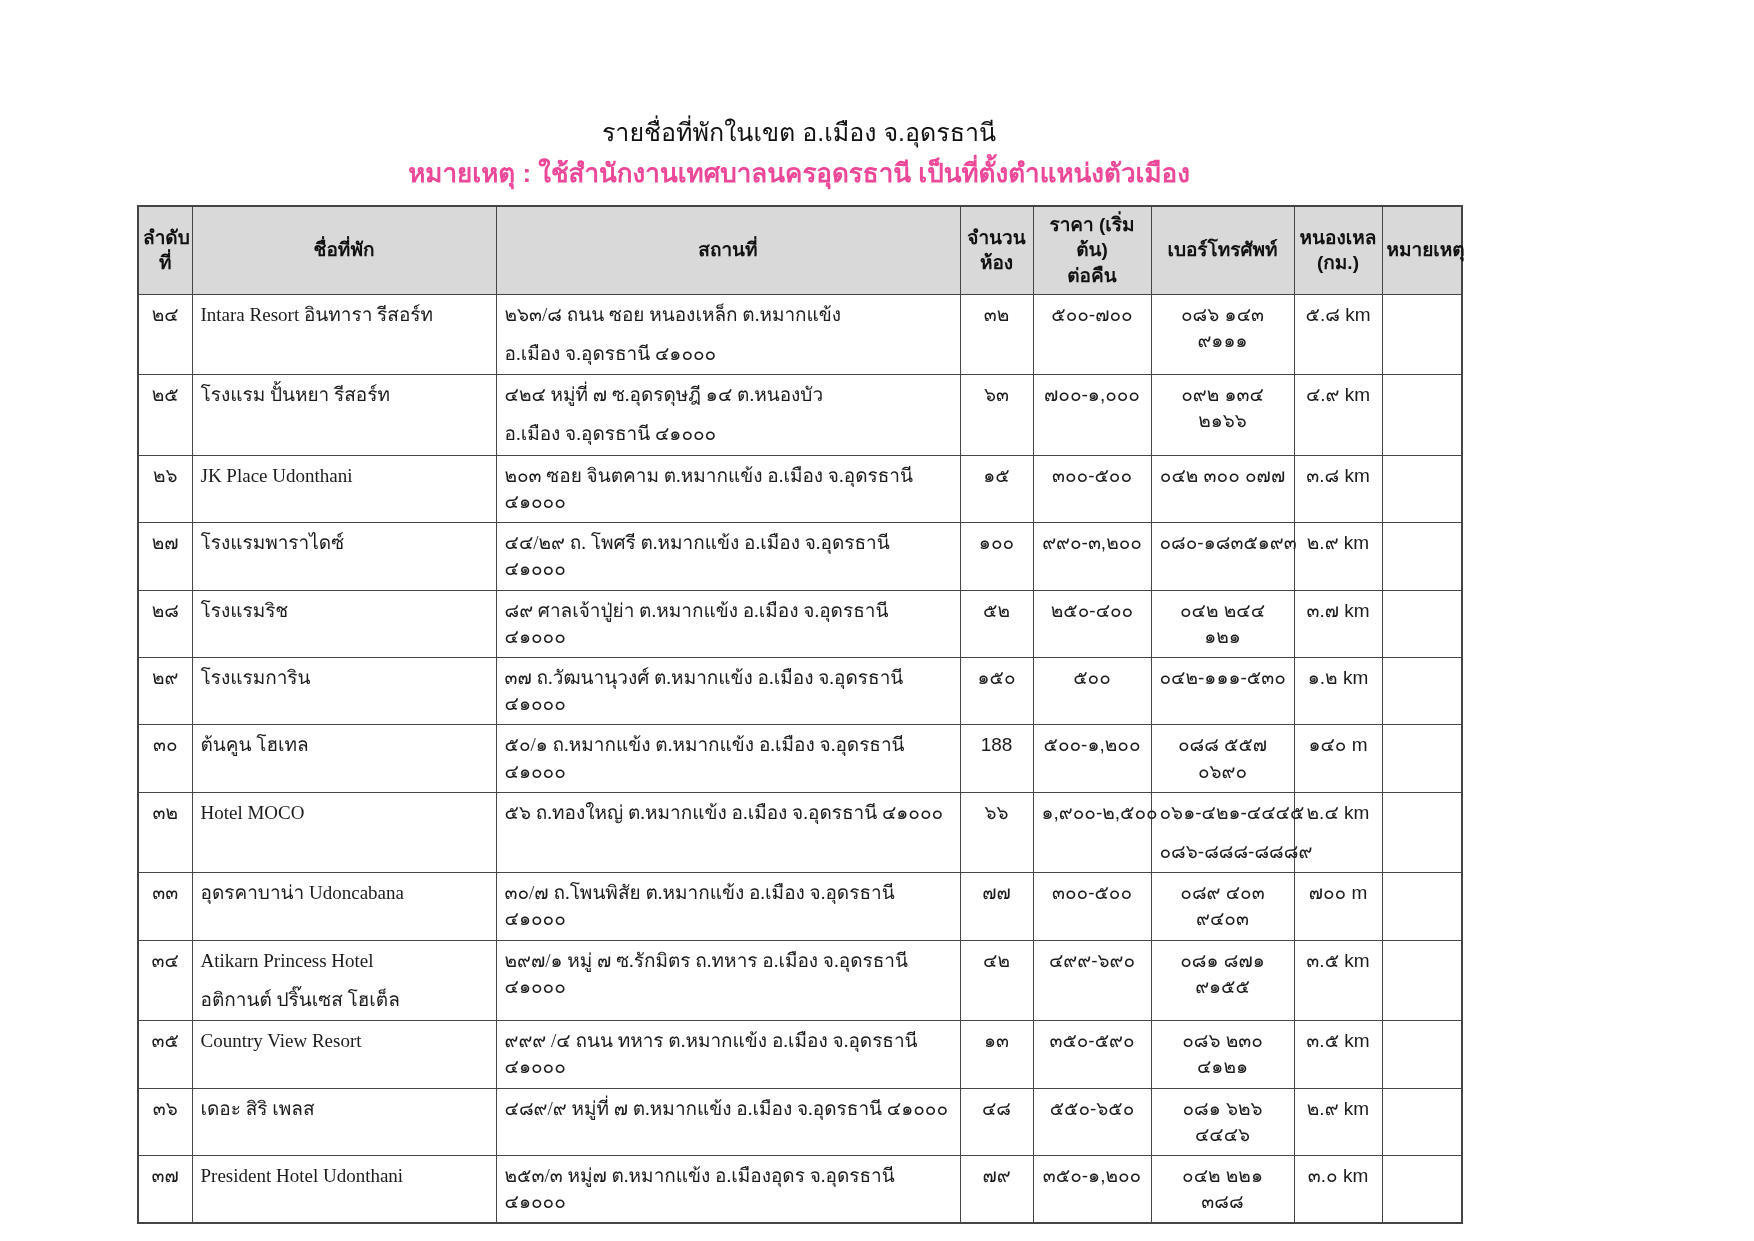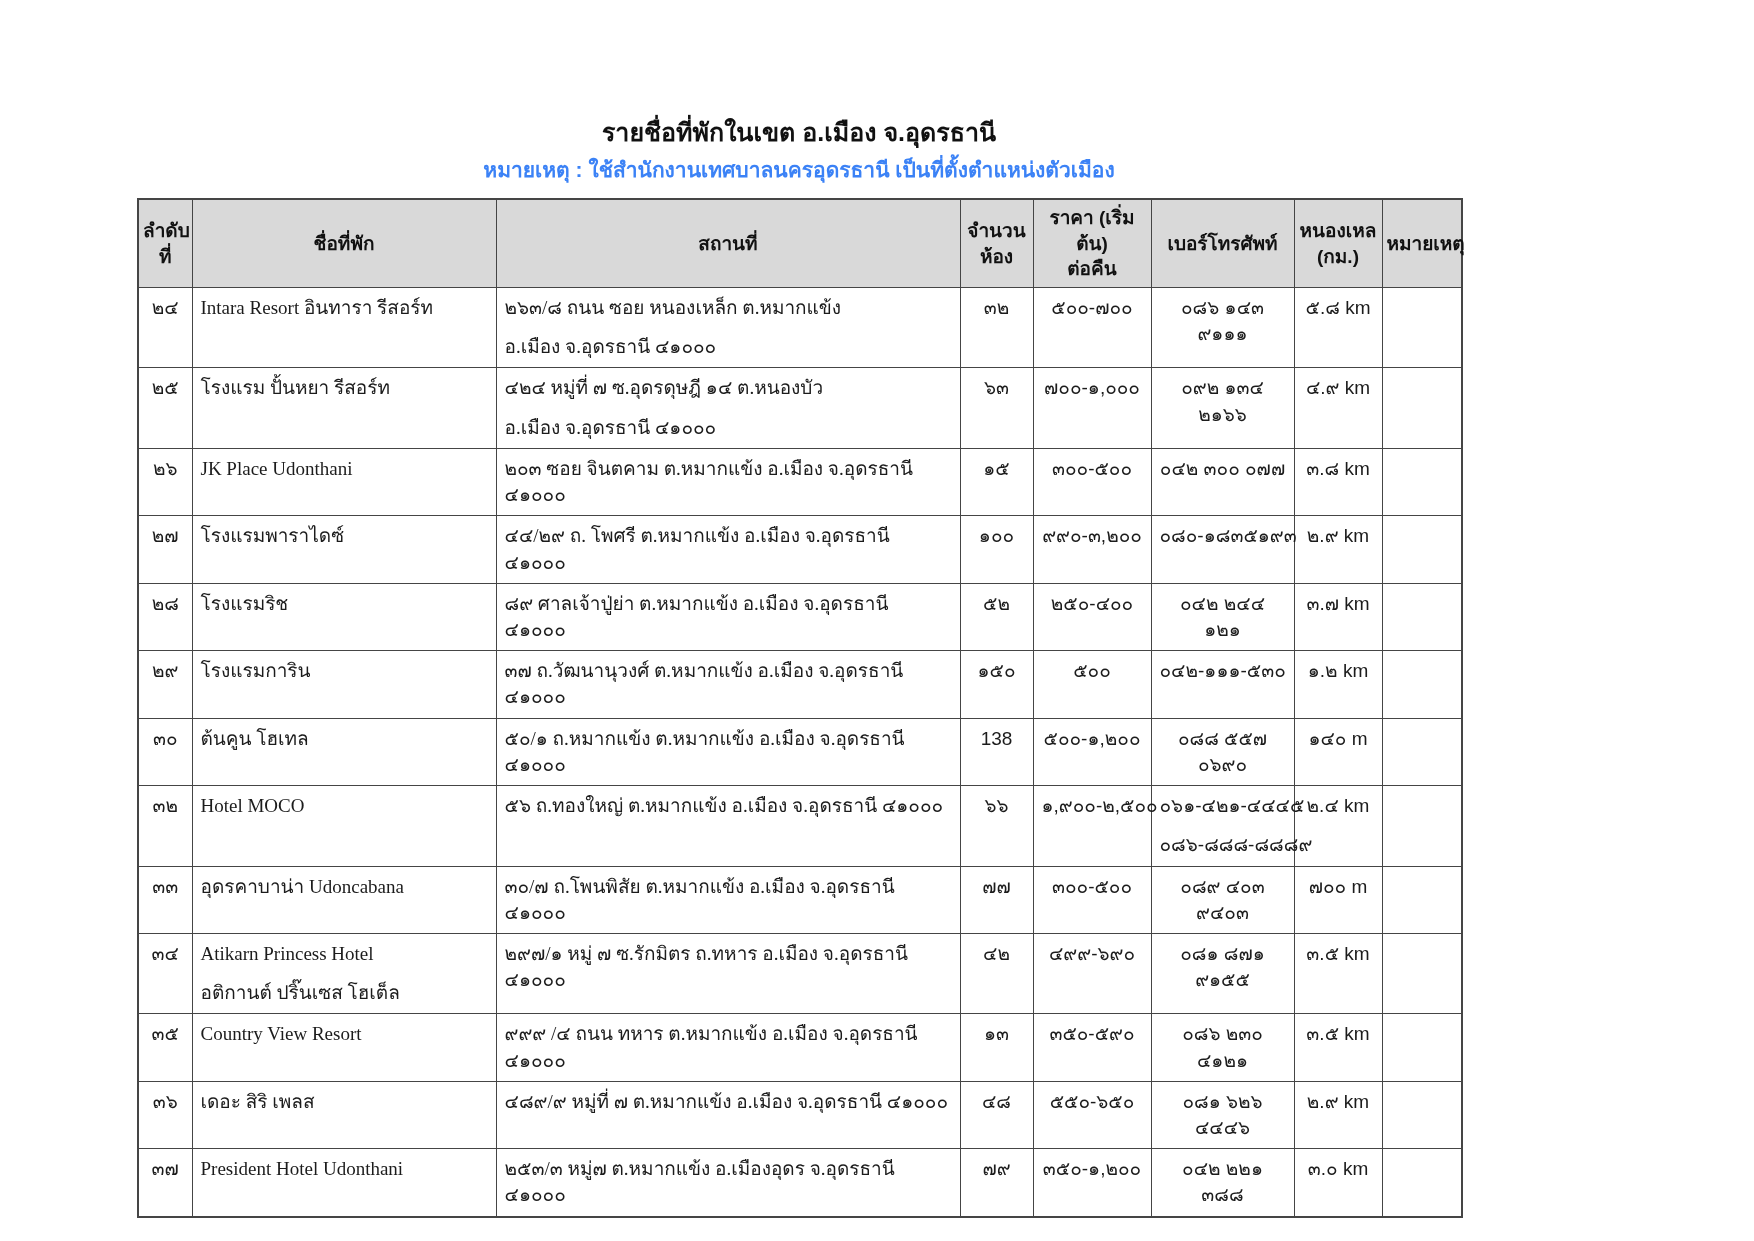--- a/index.html
+++ b/index.html
@@ -12,32 +12,32 @@
     -webkit-font-smoothing: antialiased;
   }
   .page {
     width: 1324px;
     margin: 0 0 0 137px;
     padding-top: 116px;
   }
   .doc-title {
     text-align: center;
     font-size: 25px;
-    font-weight: bold;
+    font-weight: normal;
     line-height: 1.35;
     margin-bottom: 6px;
     color: #111111;
   }
   .doc-subtitle {
     text-align: center;
-    font-size: 21px;
+    font-size: 26px;
     font-weight: bold;
     line-height: 1.35;
     margin-bottom: 14px;
-    color: #3b82f6;
+    color: #ec4899;
   }
   table.hotels {
     width: 100%;
     border-collapse: collapse;
     table-layout: fixed;
     border: 2px solid #454545;
   }
   table.hotels th, table.hotels td {
     border: 1.5px solid #454545;
     font-size: 19px;
@@ -218,21 +218,21 @@
           <td class="col-note"></td>
         </tr>
         <tr>
           <td class="col-no">๓๐</td>
           <td class="col-name">
             <div class="cell-line">ต้นคูน โฮเทล</div>
           </td>
           <td class="col-location">
             <div class="cell-line">๕๐/๑ ถ.หมากแข้ง ต.หมากแข้ง อ.เมือง จ.อุดรธานี ๔๑๐๐๐</div>
           </td>
-          <td class="col-rooms">138</td>
+          <td class="col-rooms">188</td>
           <td class="col-price">๕๐๐-๑,๒๐๐</td>
           <td class="col-phone">
             <div class="cell-line">๐๘๘ ๕๕๗ ๐๖๙๐</div>
           </td>
           <td class="col-distance">๑๔๐ m</td>
           <td class="col-note"></td>
         </tr>
         <tr>
           <td class="col-no">๓๒</td>
           <td class="col-name">

